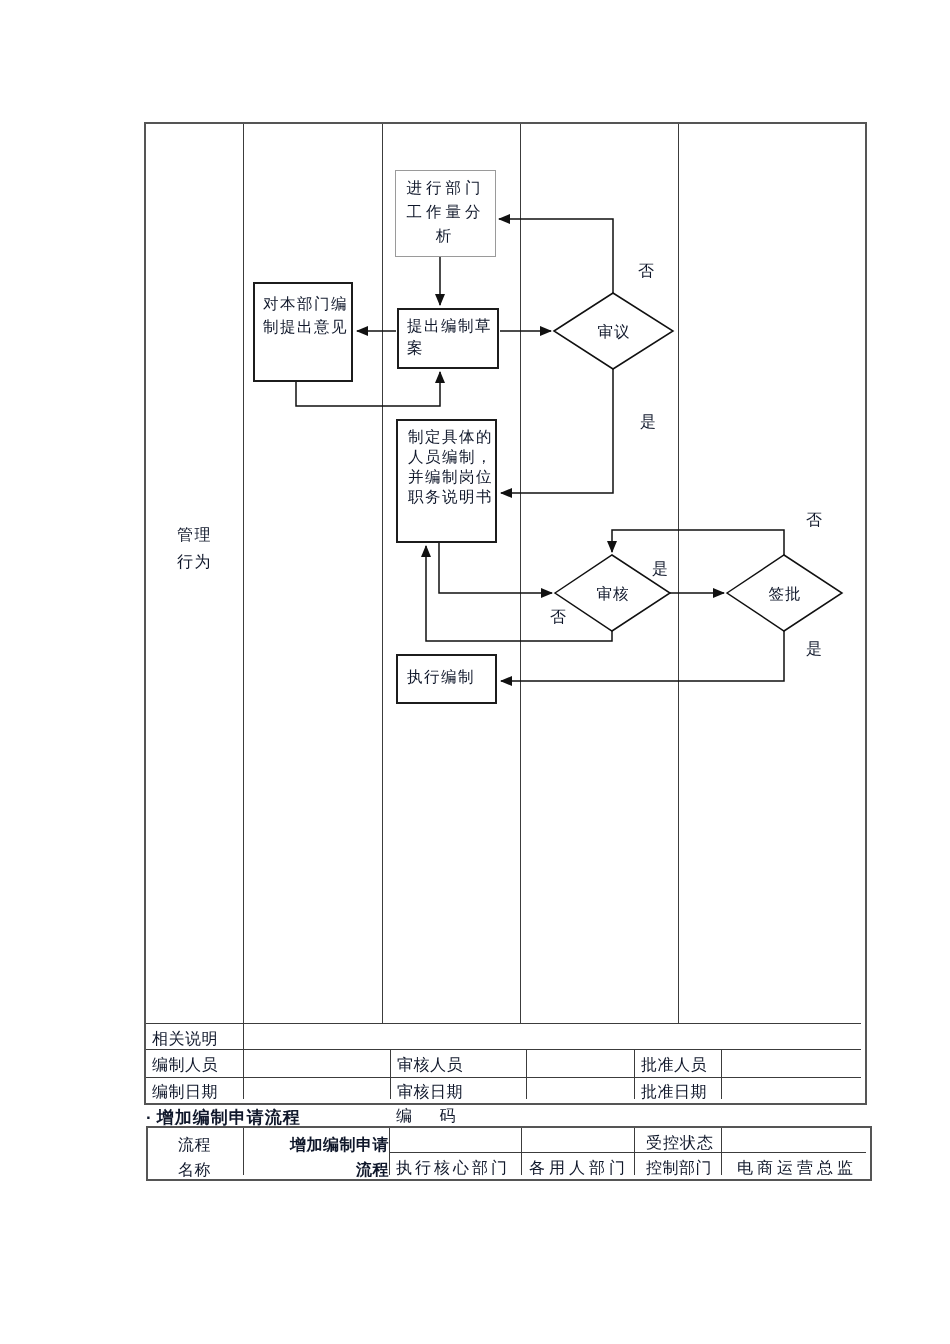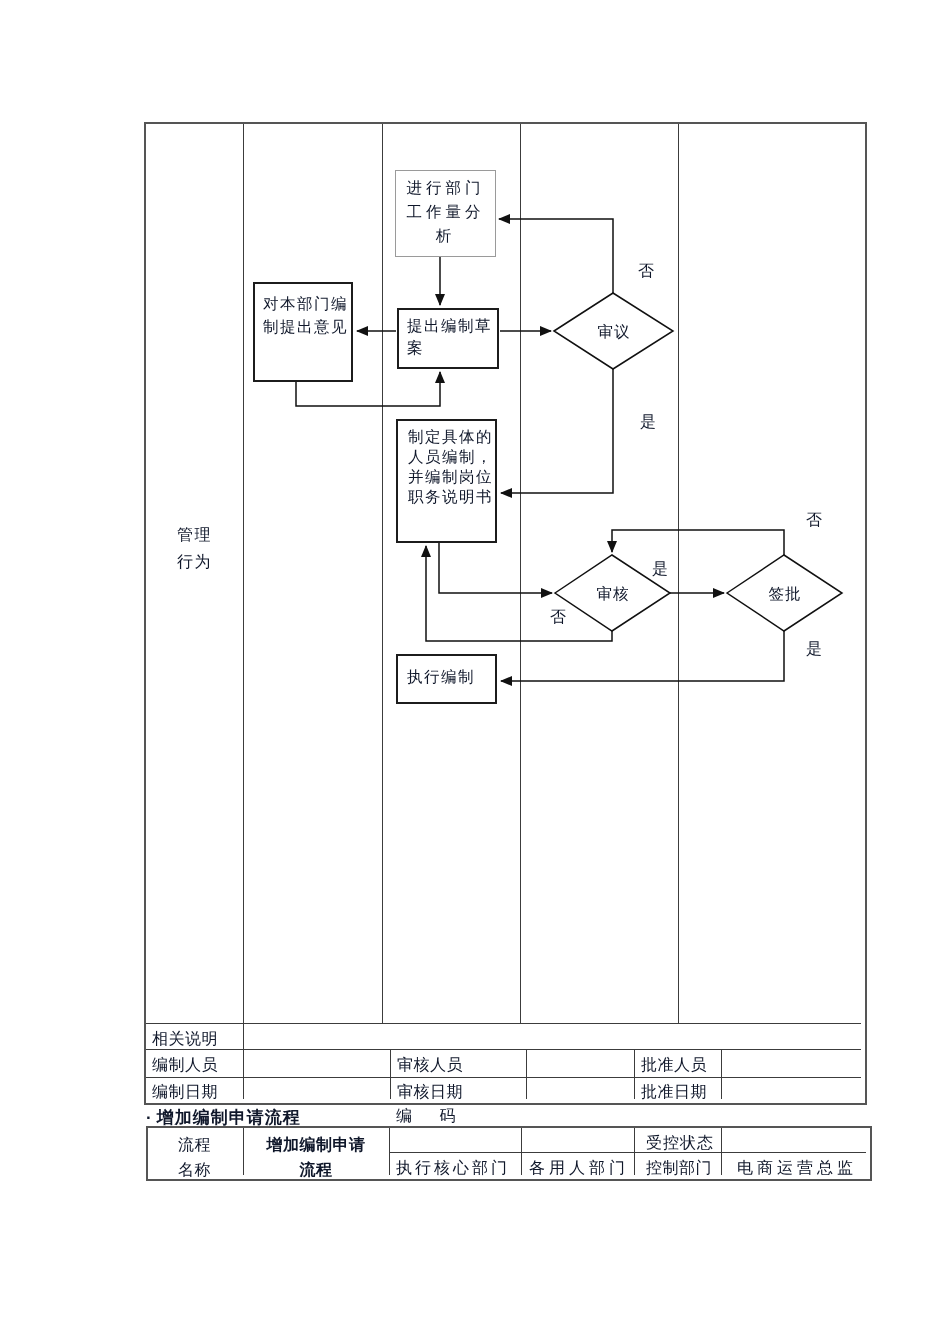--- a/index.html
+++ b/index.html
@@ -118,21 +118,21 @@
     <div class="vl" style="left:95px;top:0;height:47px;"></div>
     <div class="vl" style="left:241px;top:0;height:47px;"></div>
     <div class="vl" style="left:373px;top:0;height:47px;"></div>
     <div class="vl" style="left:486px;top:0;height:47px;"></div>
     <div class="vl" style="left:573px;top:0;height:47px;"></div>
     <div class="hl" style="left:241px;top:24px;width:477px;"></div>
   </div>
 
   <div class="celllab preline" style="left:146px;top:1132px;width:97px;text-align:center;line-height:25px;">流程
 名称</div>
-  <div class="celllab preline bold-hei" style="left:243px;top:1132px;width:146px;text-align:center;line-height:25px;letter-spacing:0.5px;">增加编制申请
+  <div class="celllab preline bold-hei" style="left:243px;top:1132px;width:146px;text-align:right;line-height:25px;letter-spacing:0.5px;">增加编制申请
 流程</div>
   <div class="celllab pre" style="left:396px;top:1106px;">编      码</div>
   <div class="celllab" style="left:646px;top:1133px;letter-spacing:1px;">受控状态</div>
   <div class="celllab" style="left:396px;top:1158px;letter-spacing:3px;">执行核心部门</div>
   <div class="celllab" style="left:529px;top:1158px;letter-spacing:4px;">各用人部门</div>
   <div class="celllab" style="left:646px;top:1158px;letter-spacing:0.5px;">控制部门</div>
   <div class="celllab" style="left:737px;top:1158px;letter-spacing:4px;">电商运营总监</div>
 
 
 </div>

